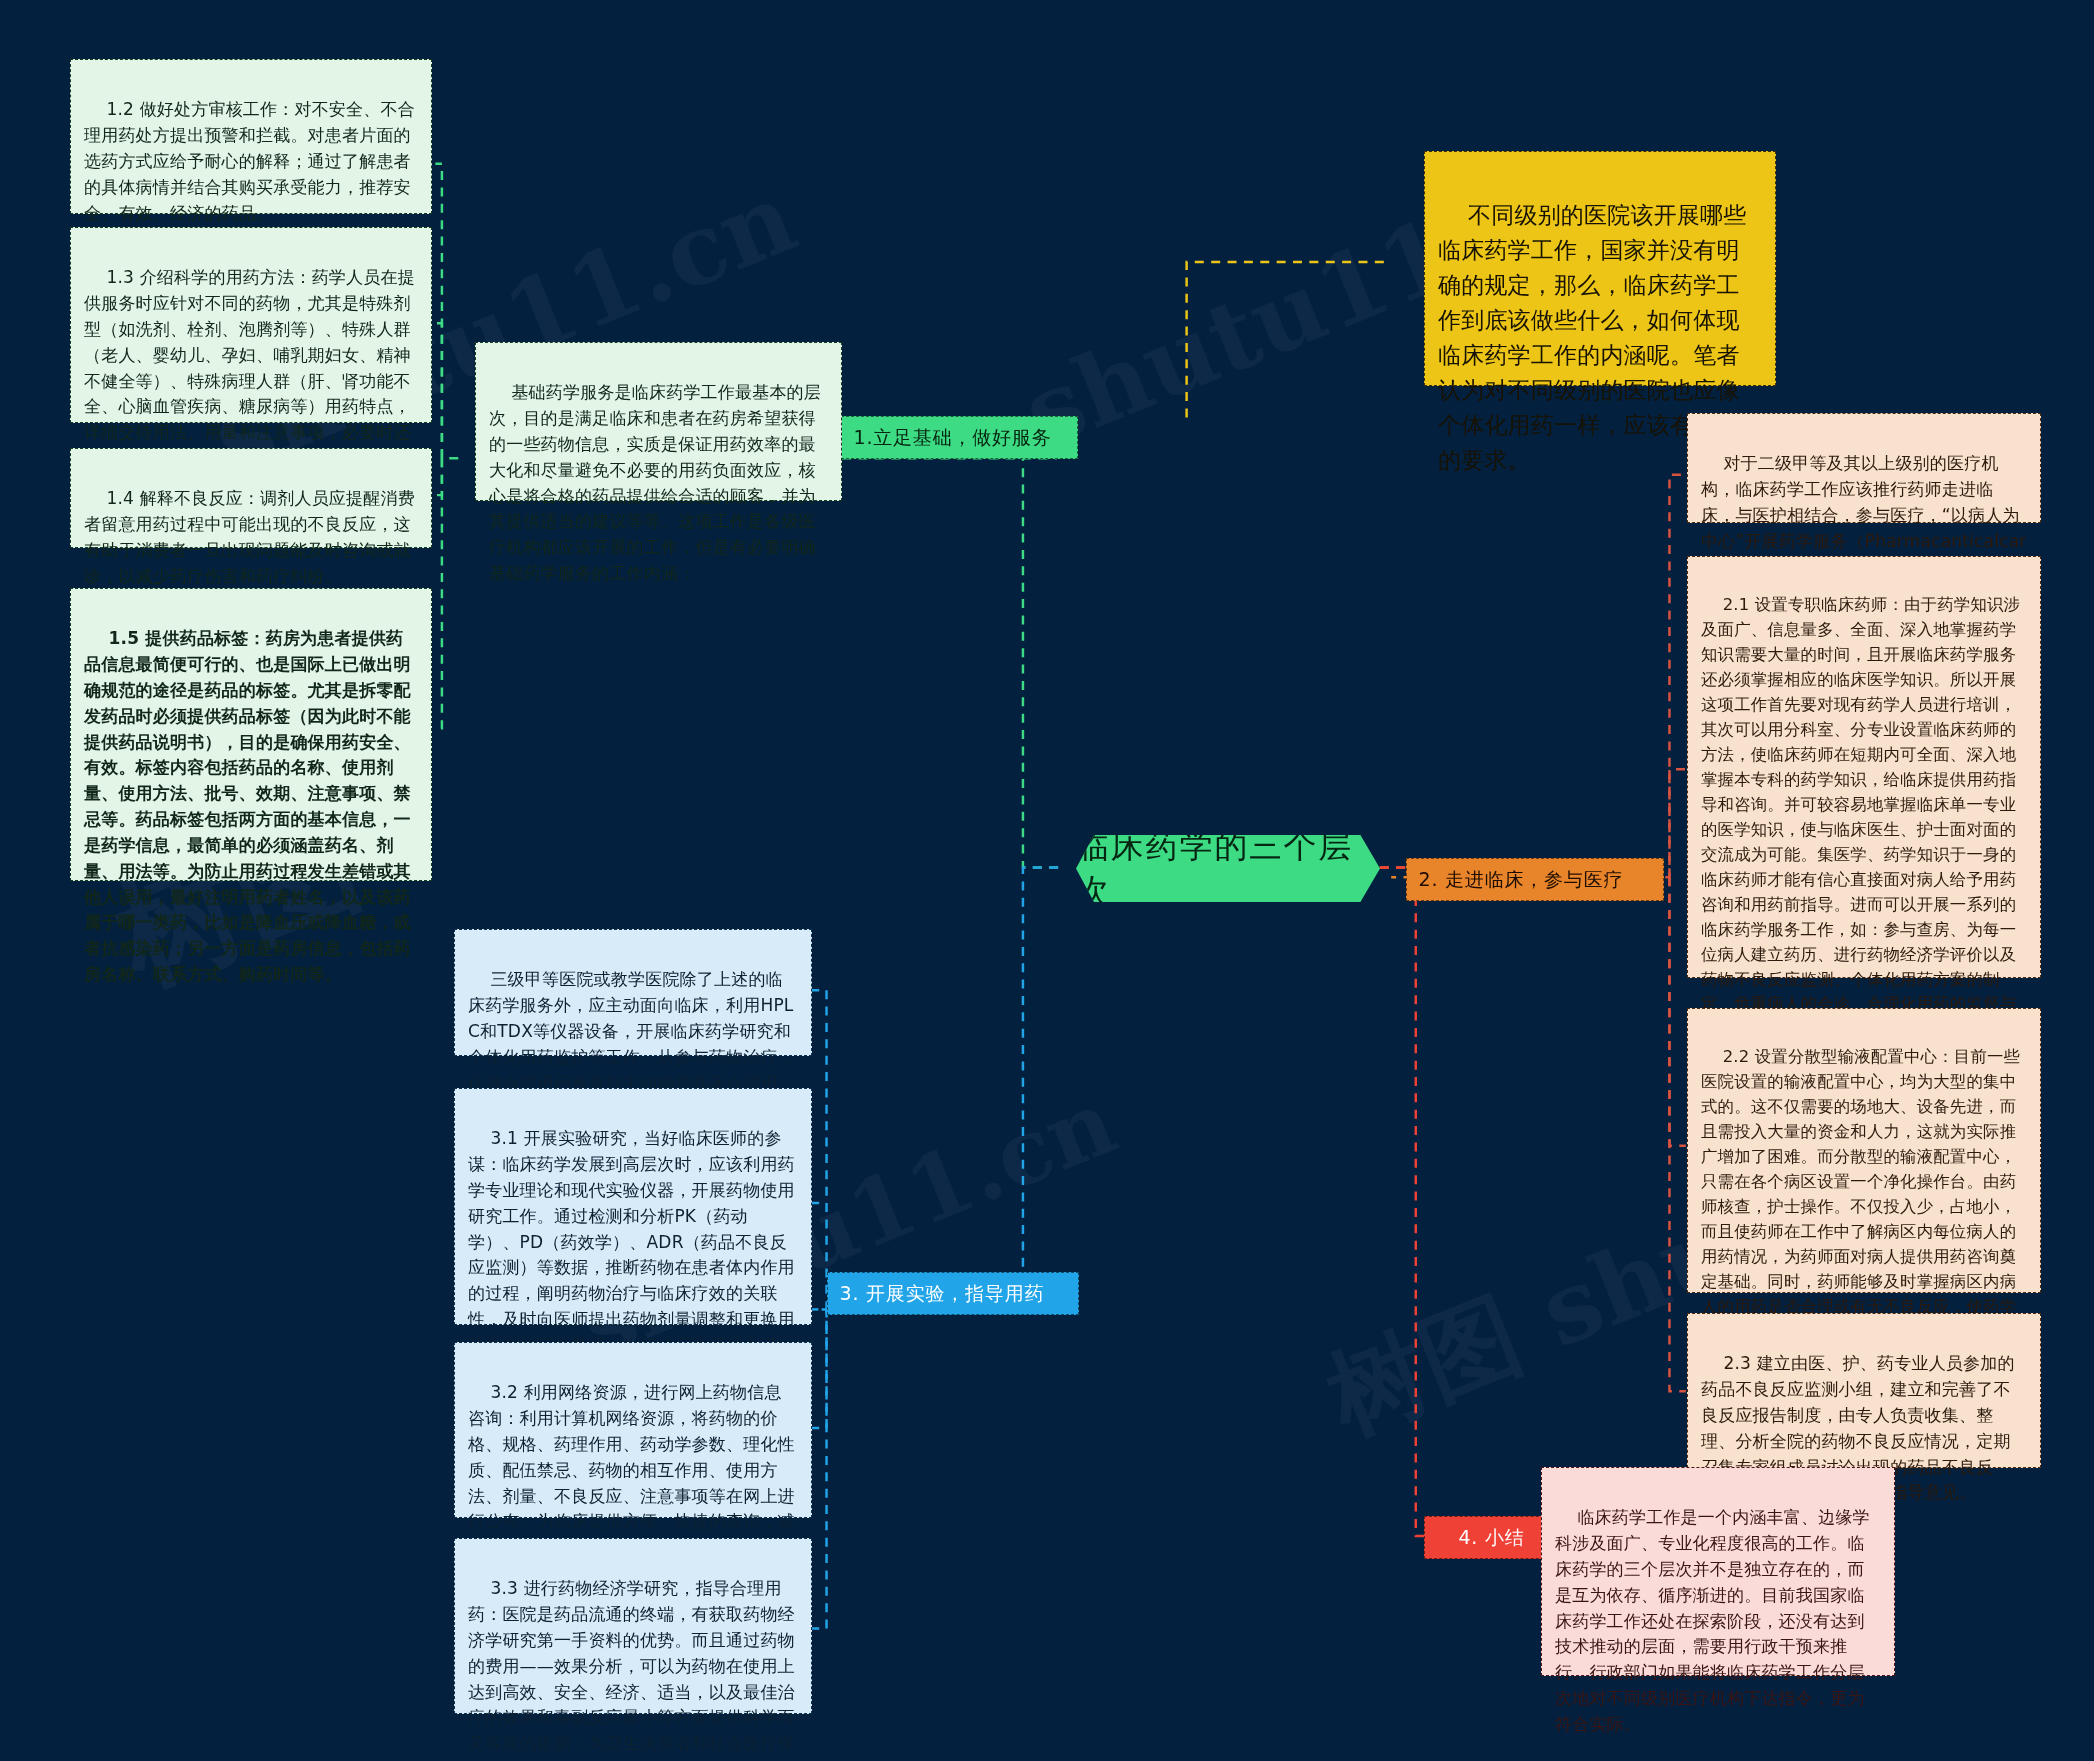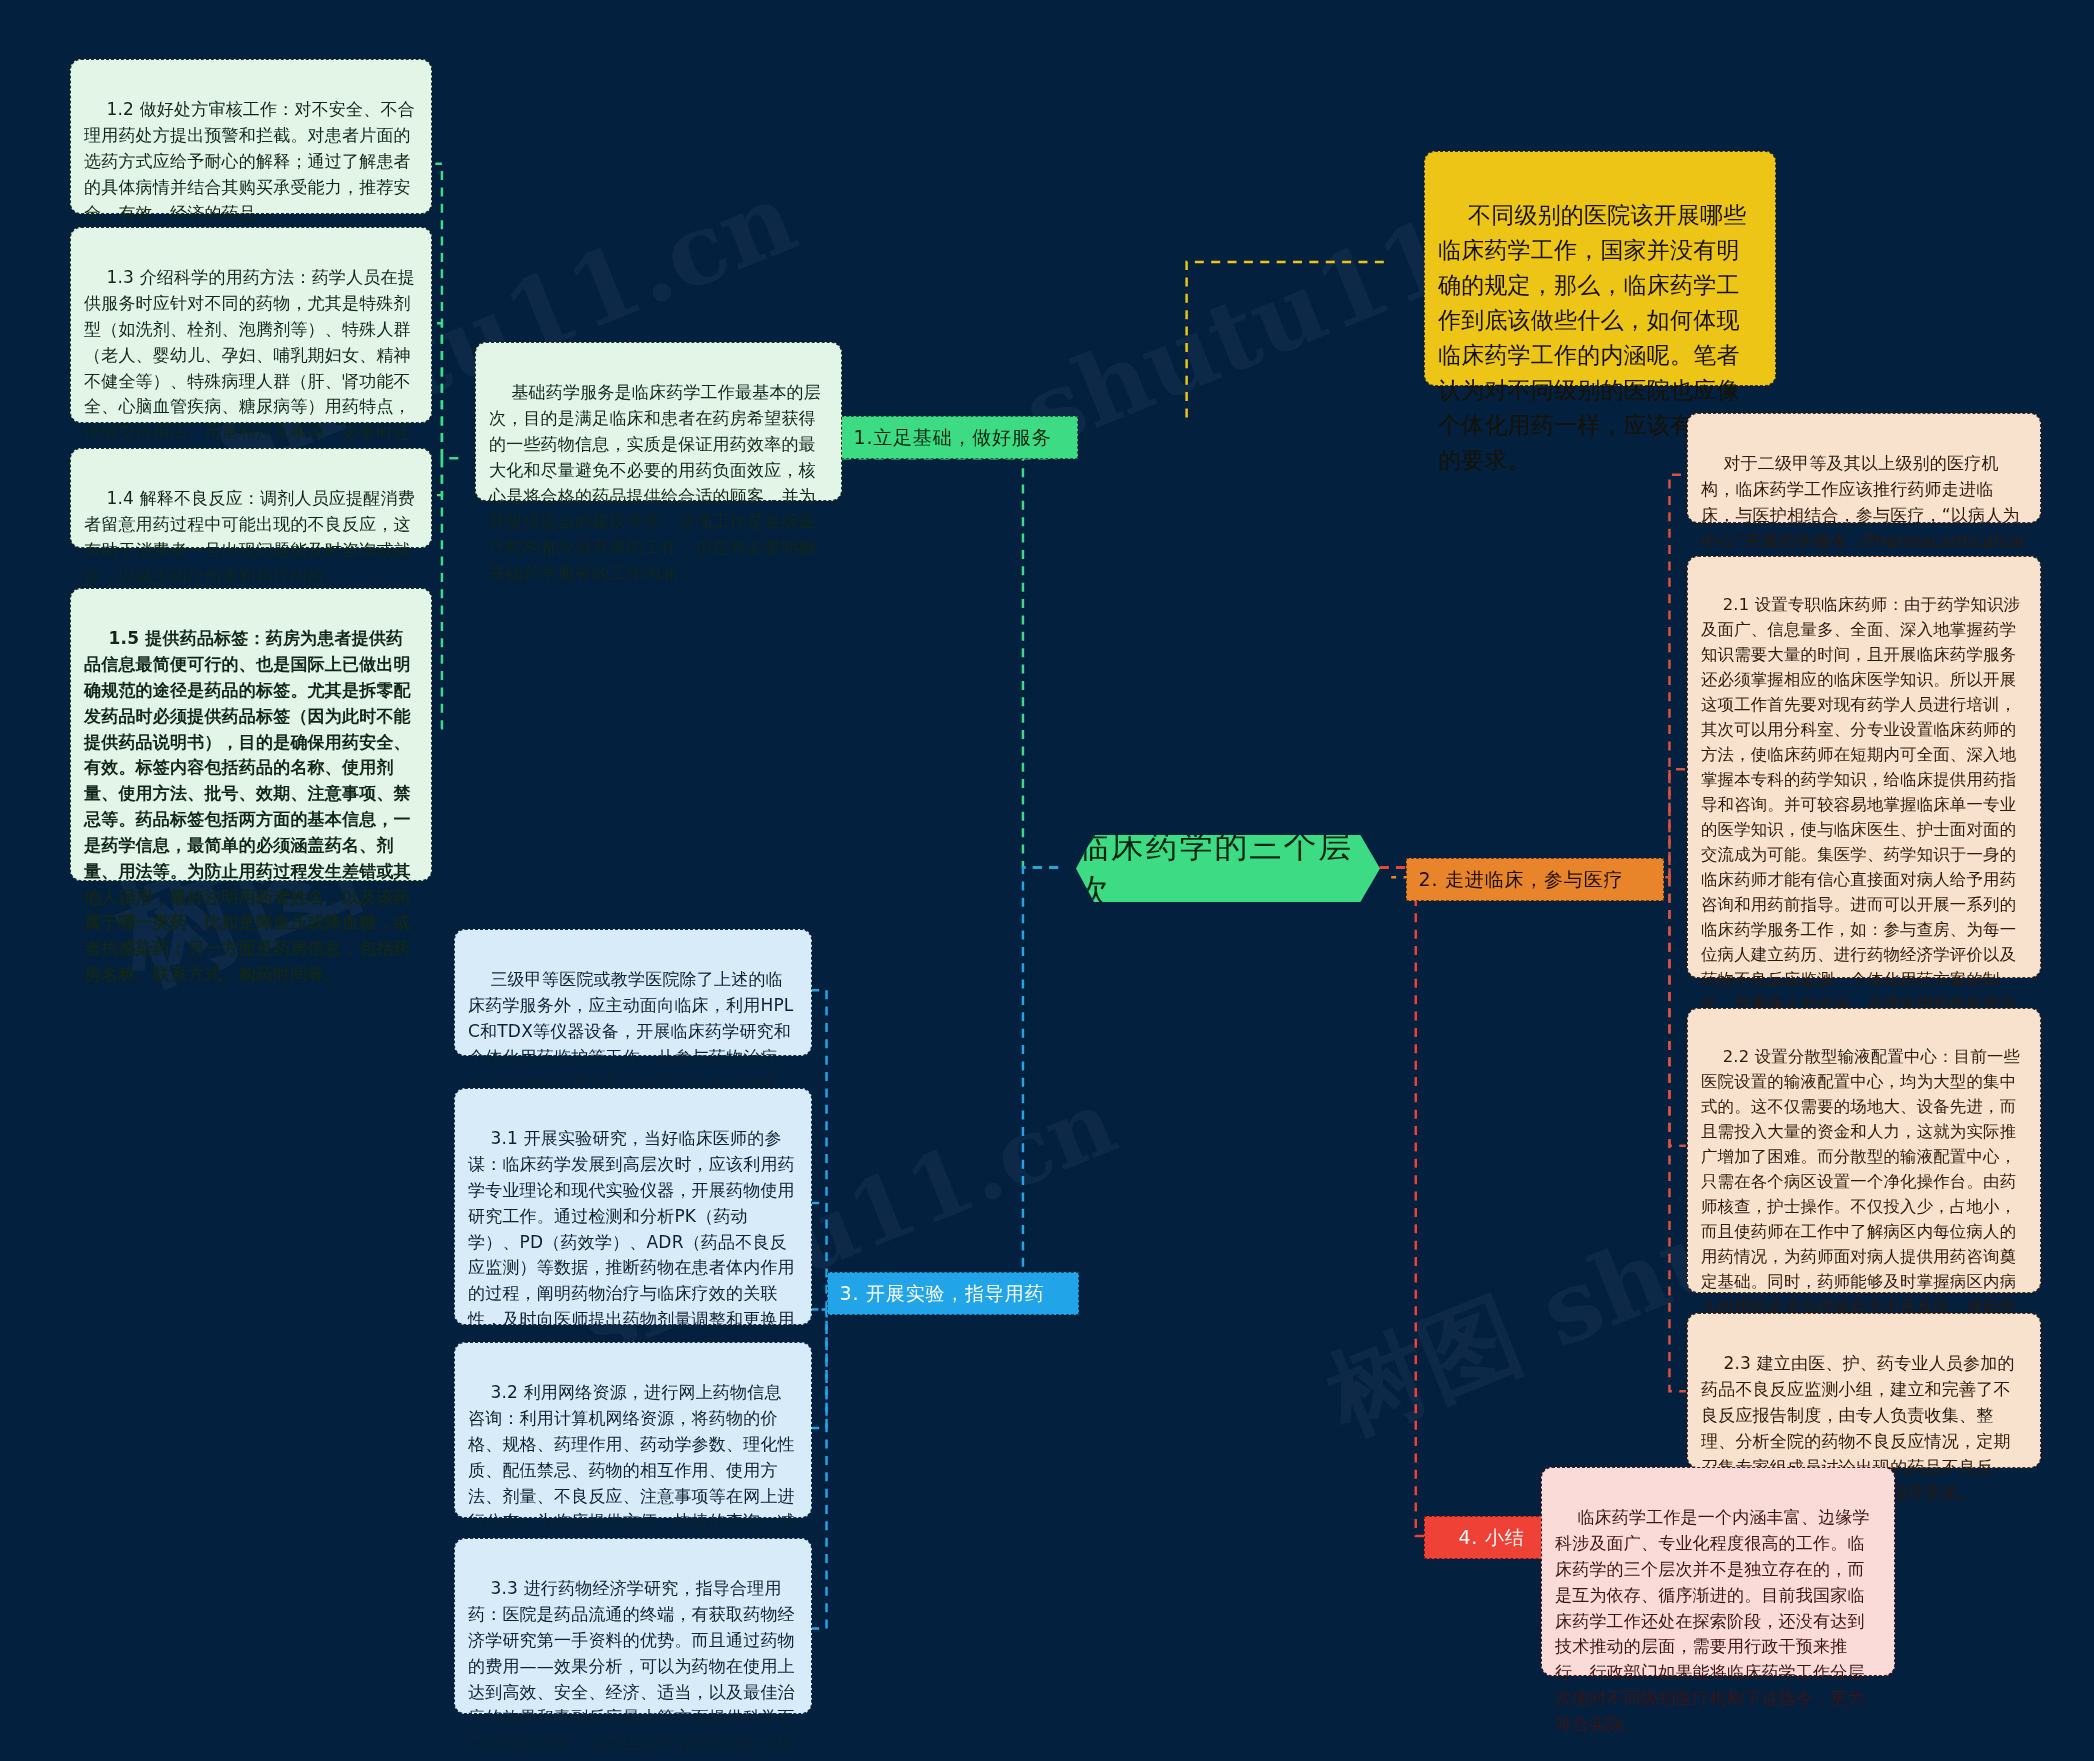--- a/index.html
+++ b/index.html
@@ -27,21 +27,20 @@
   .node{
     position:absolute;
     box-sizing:border-box;
     border-style:dashed;
     border-width:1.6px;
     padding:11.5px 13px;
     line-height:1.52;
     letter-spacing:0.2px;
     white-space:pre-wrap;
     word-break:break-all;
-    border-radius:11px;
   }
   
   .leaf{font-size:17px;}
 
   
   .g-leaf{background:#e2f5e6;border-color:#0f3a20;color:#11271a;}
   
   .b-leaf{background:#d7ebf9;border-color:#0d2f4d;color:#0c2233;}
   
   .o-leaf{background:#f8e2cd;border-color:#4a2a10;color:#2c1a0c;}

